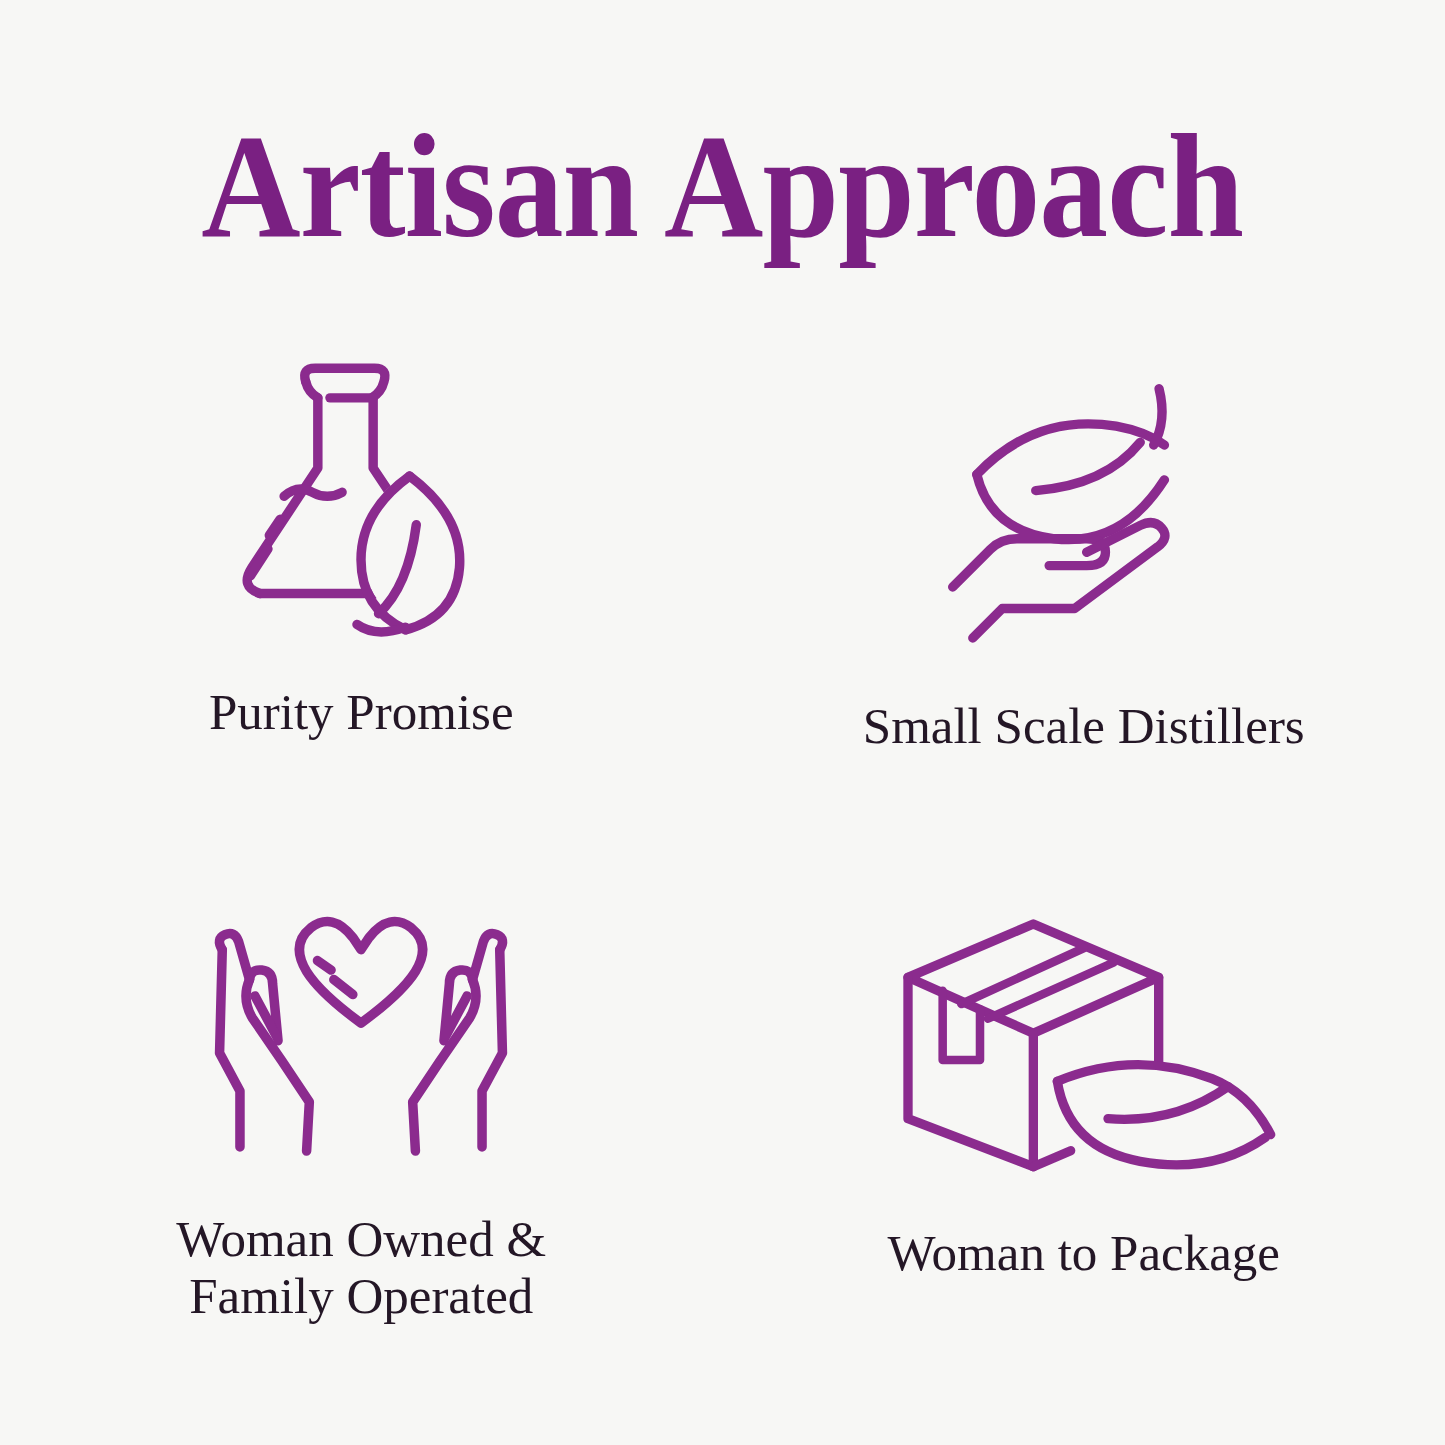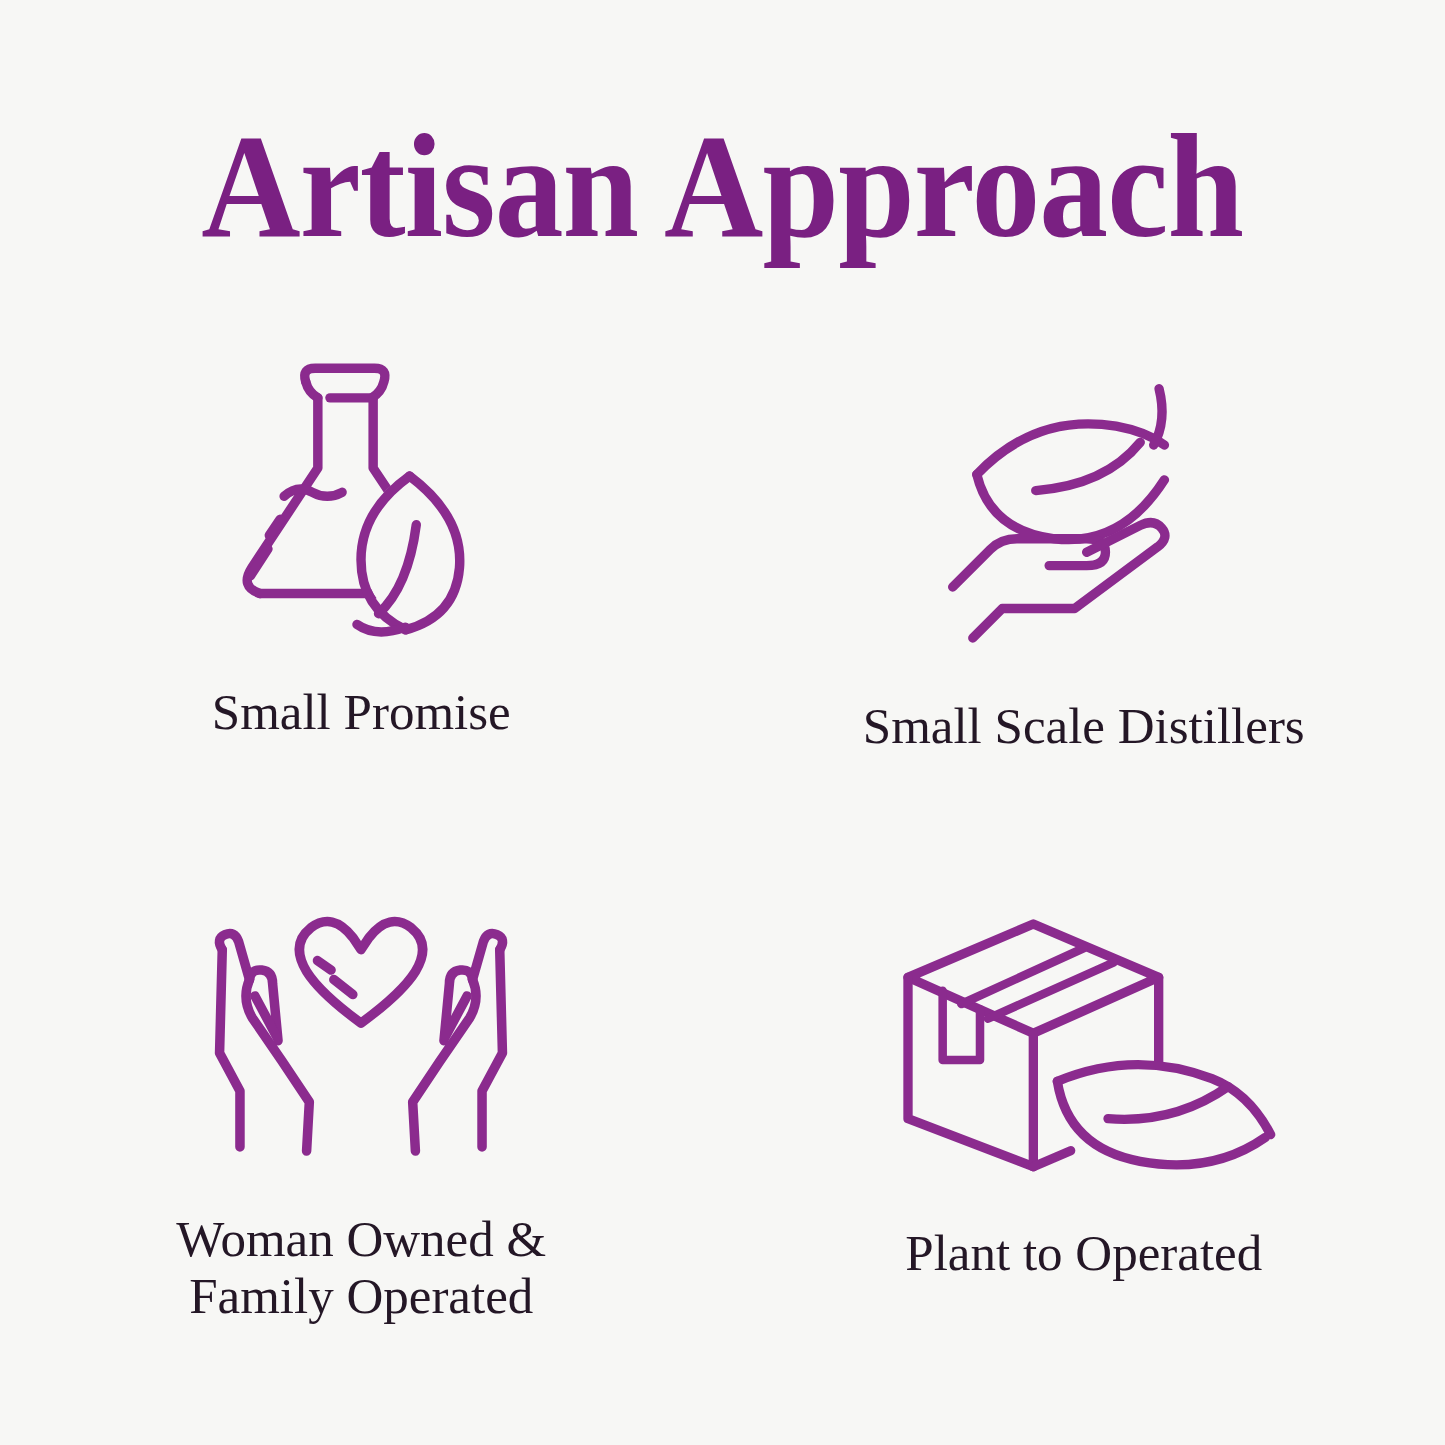--- a/index.html
+++ b/index.html
@@ -147,21 +147,21 @@
           <path class="mask-bg" d="M150 90 q40 28 38 66 q-2 36 -38 48 q-34 -20 -34 -58 q0 -36 34 -56 z"></path>
 
           <path class="ico-stroke" d="M151 92 q40 30 37 68 q-3 36 -40 46"></path>
           <path class="ico-stroke" d="M151 92 q-36 26 -36 62 q0 36 33 52"></path>
 
           <path class="ico-stroke" d="M156 128 q-6 46 -28 66"></path>
 
           <path class="ico-stroke" d="M148 204 q-22 8 -36 -2"></path>
         </svg>
       </div>
-      <p class="feature-label">Small Promise</p>
+      <p class="feature-label">Purity Promise</p>
     </div>
 
     <div class="feature cell-3">
       <div class="feature-icon">
         <svg viewBox="0 0 220 200" xmlns="http://www.w3.org/2000/svg">
 
           <path class="ico-stroke" d="M30 72 q44 -46 104 -36 q22 4 36 14"></path>
           <path class="ico-stroke" d="M30 72 q10 42 58 48 q50 6 82 -44"></path>
 
           <path class="ico-stroke" d="M166 8 q6 24 -4 42"></path>
@@ -226,17 +226,17 @@
           <path class="ico-stroke thin" d="M44 60 v52 h28 V74"></path>
 
           <path class="mask-bg" d="M128 128 q60 -26 120 -4 q30 12 44 44 q-52 38 -110 22 q-48 -14 -54 -62 z"></path>
 
           <path class="ico-stroke" d="M130 128 q58 -24 116 -2 q28 11 44 42"></path>
           <path class="ico-stroke" d="M130 128 q8 50 62 60 q54 10 94 -18"></path>
 
           <path class="ico-stroke" d="M168 156 q50 4 90 -24"></path>
         </svg>
       </div>
-      <p class="feature-label">Plant to Operated</p>
+      <p class="feature-label">Woman to Package</p>
     </div>
 
   </div>
 </div>
 
 </body></html>

